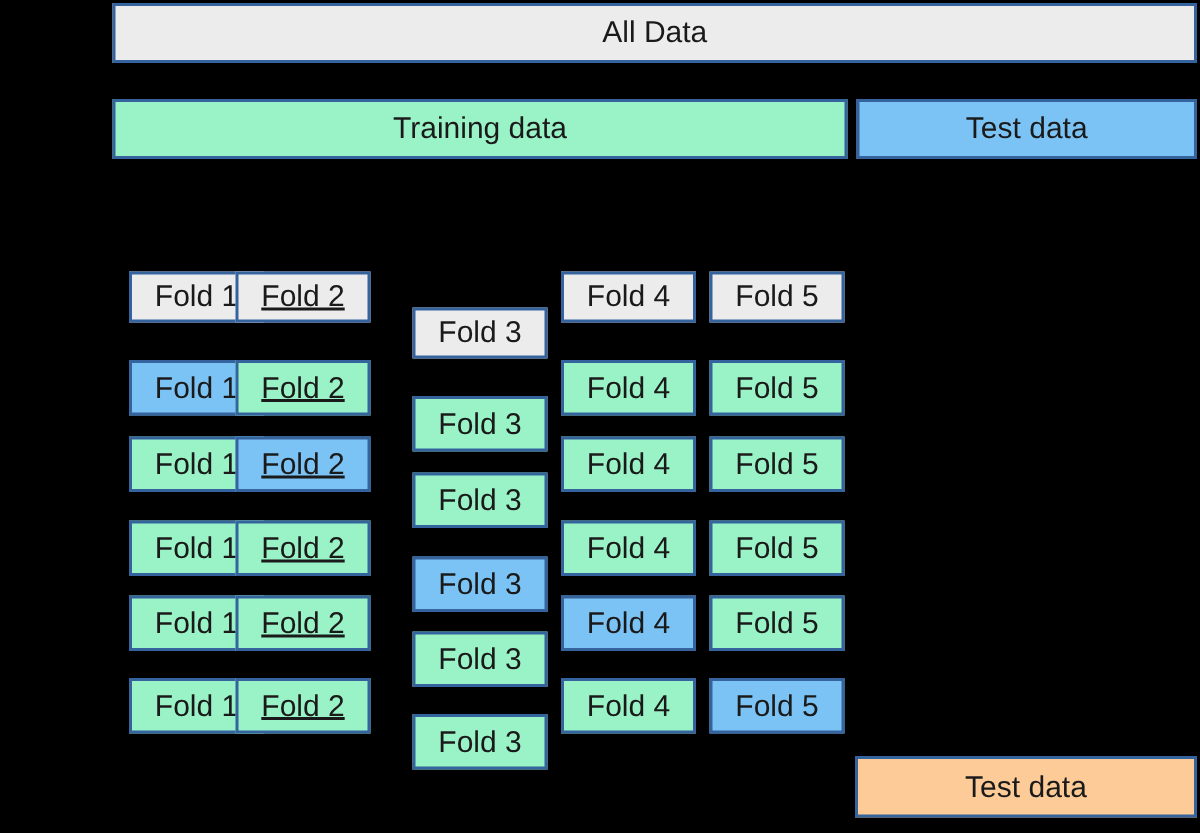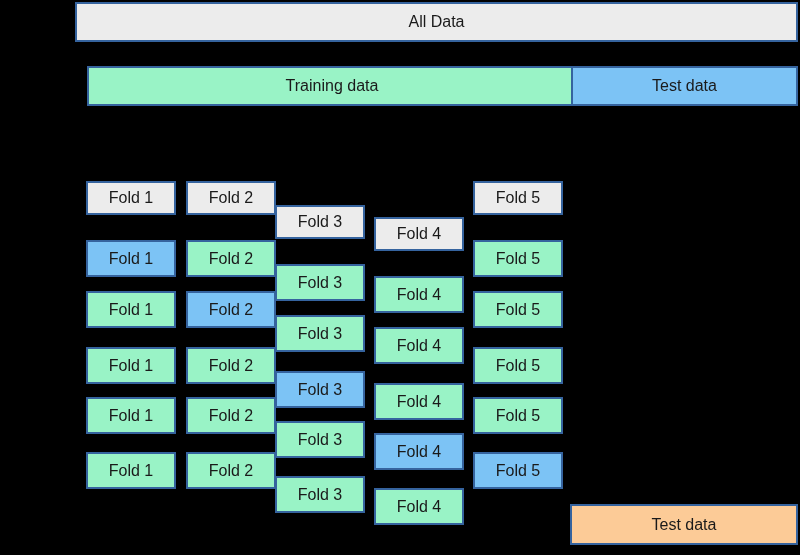--- a/index.html
+++ b/index.html
@@ -15,34 +15,34 @@
     font-family: "Liberation Sans", sans-serif;
     overflow: hidden;
   }
   .box {
     position: absolute;
     box-sizing: border-box;
     border: 2px solid var(--c-border, #35639e);
     display: flex;
     align-items: center;
     justify-content: center;
-    font-size: 16px;
+    font-size: 20px;
     line-height: 1;
     color: var(--c-text, #1a1a1a);
     white-space: nowrap;
   }
   
   .all-data   { left: 75px;  top: 2px;   width: 723px; height: 40px; background: var(--c-neutral, #ececec); }
-  .train-bar  { left: 87px;  top: 66px;  width: 490px; height: 40px; background: var(--c-train, #99f3c6); }
+  .train-bar  { left: 75px;  top: 66px;  width: 490px; height: 40px; background: var(--c-train, #99f3c6); }
   .test-bar   { left: 571px; top: 66px;  width: 227px; height: 40px; background: var(--c-test, #7cc3f5); }
   
   .col-0 { left: 86px; }
-  .col-1 { left: 186px; }
+  .col-1 { left: 157px; text-decoration: underline; }
   .col-2 { left: 275px; margin-top: 24px; }
-  .col-3 { left: 374px; margin-top: 36px; }
+  .col-3 { left: 374px; }
   .col-4 { left: 473px; }
   
   .hdr   { top: 181px; height: 34px; width: 90px; background: var(--c-neutral, #ececec); }
   .cell  { height: 37px; width: 90px; }
   .row-0 { top: 240px; }
   .row-1 { top: 291px; }
   .row-2 { top: 347px; }
   .row-3 { top: 397px; }
   .row-4 { top: 452px; }
   .train { background: var(--c-train, #99f3c6); }

